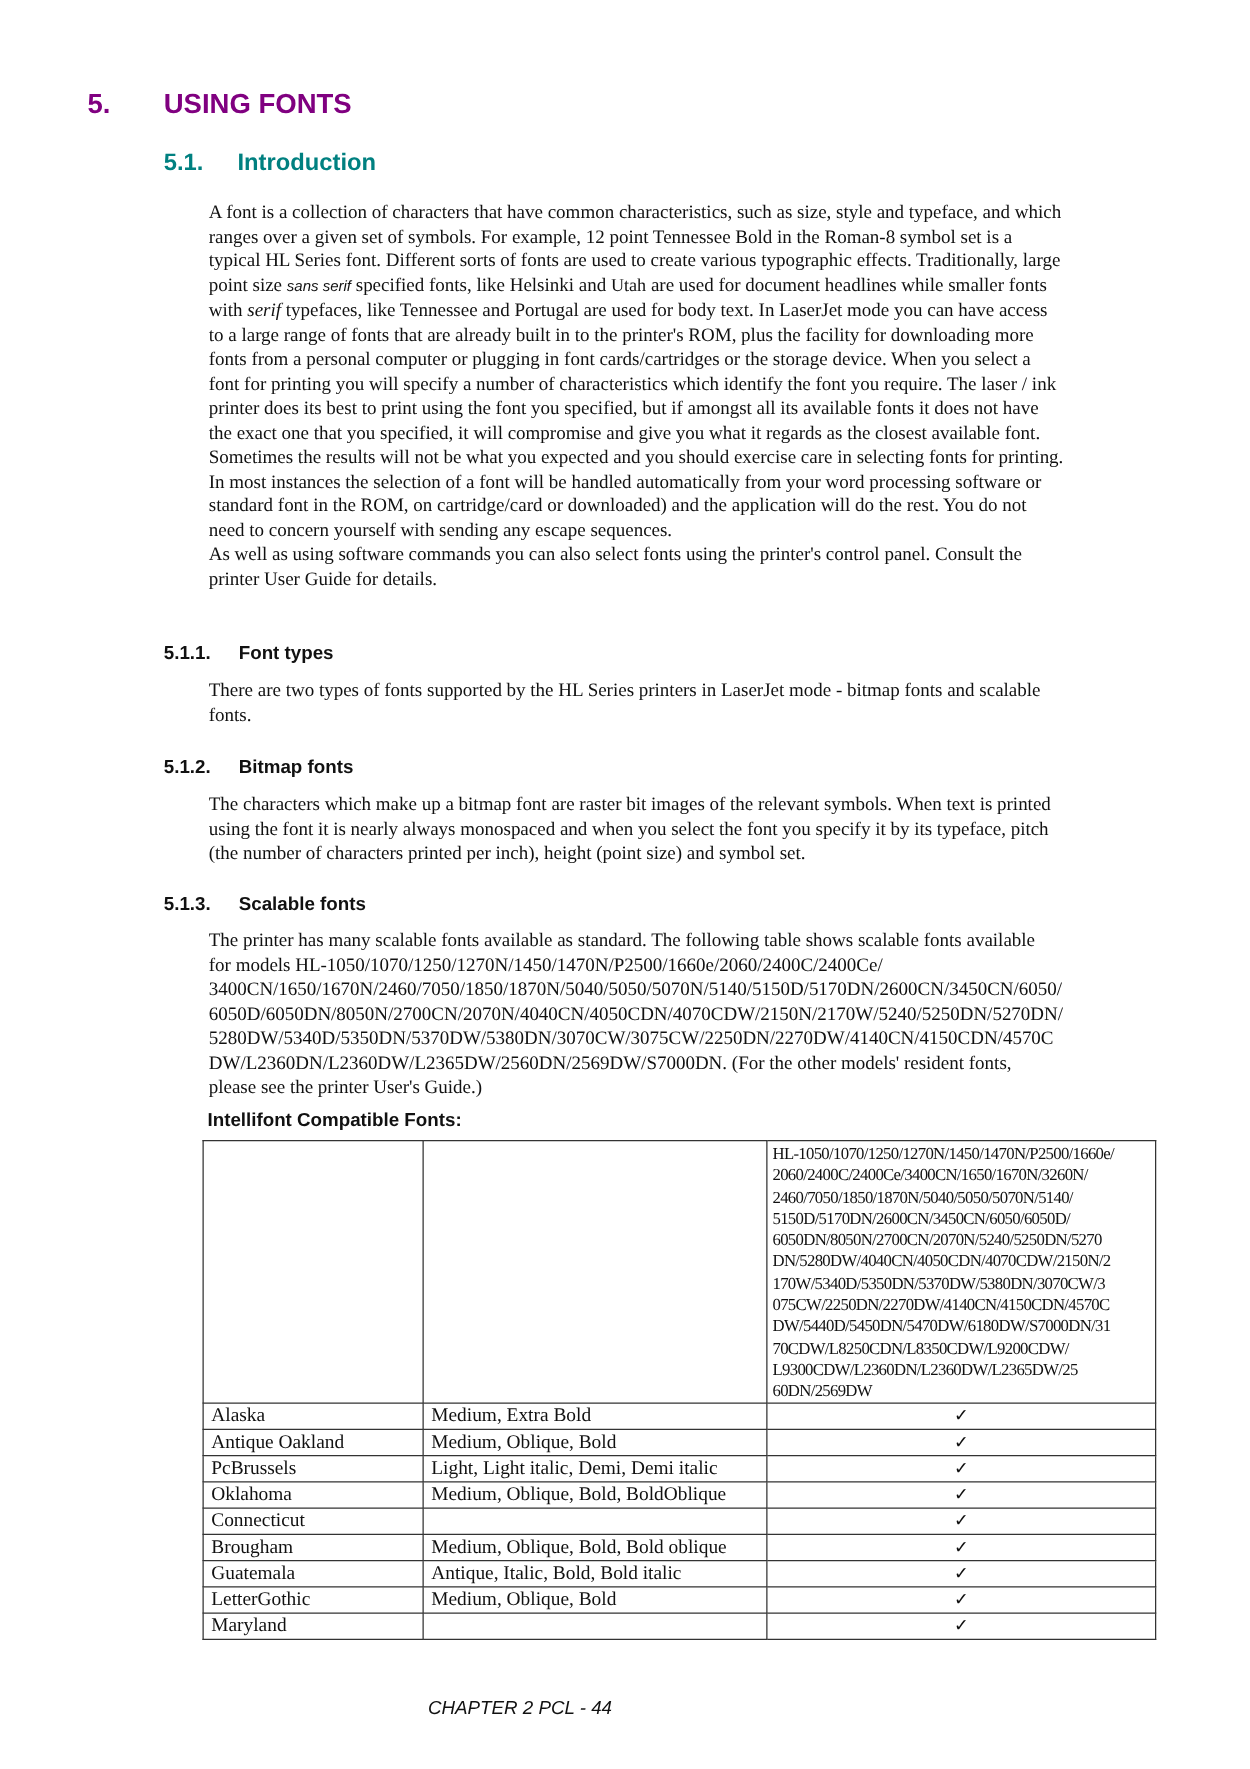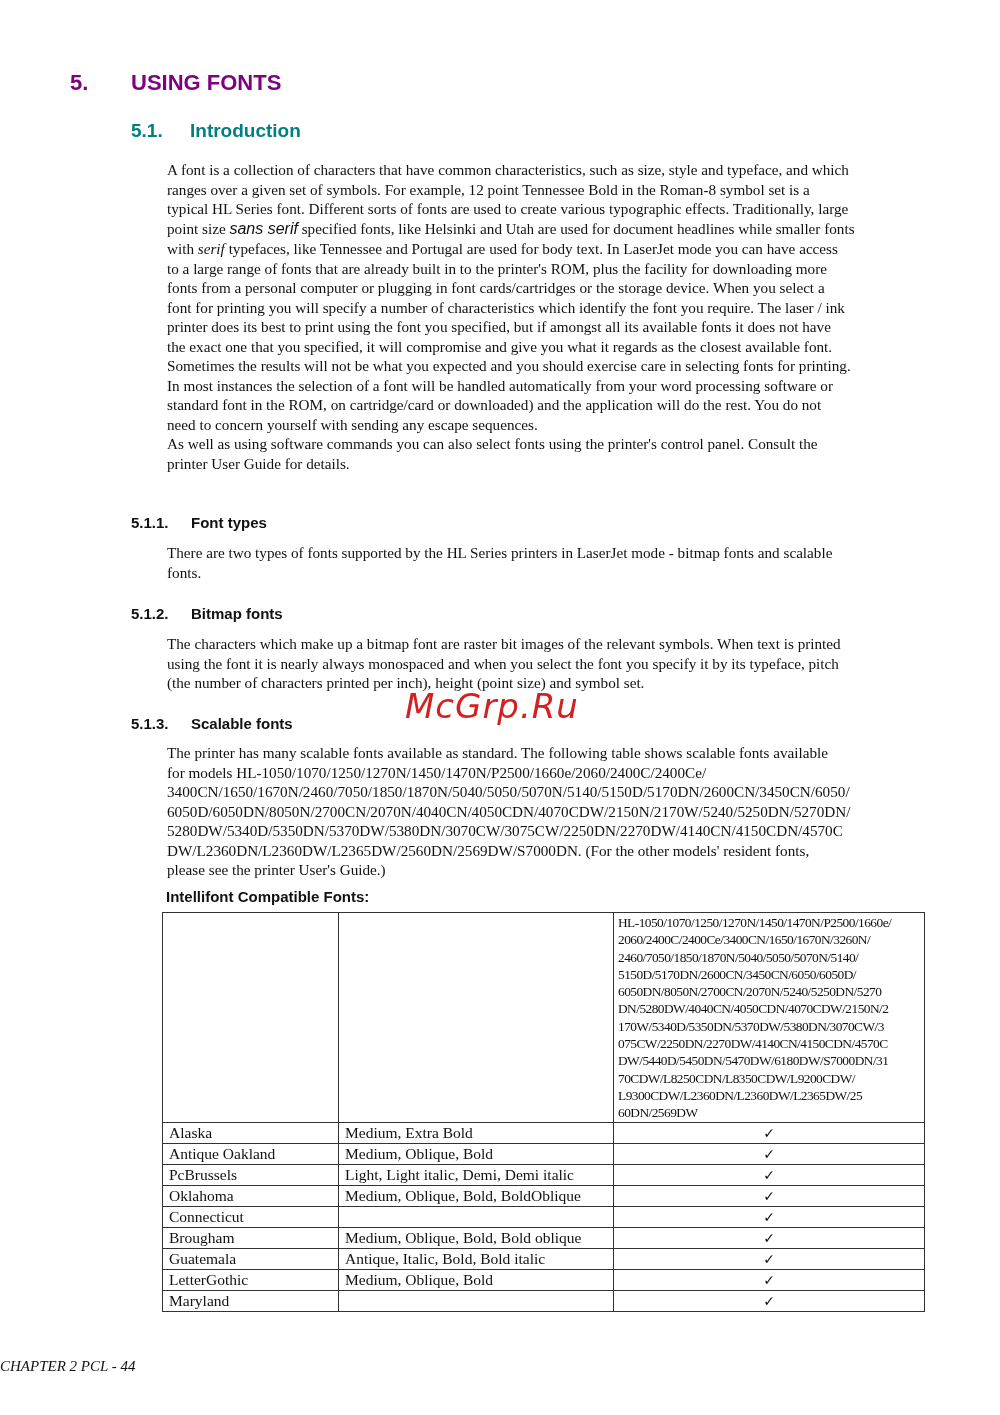--- a/index.html
+++ b/index.html
@@ -26,21 +26,21 @@
     }
     .h3 .num { position: absolute; left: 0; top: 0; }
     .h3 .txt { position: absolute; left: 60px; top: 0; }
     .para {
       position: absolute; left: 167px; width: 775px;
       font-family: "Liberation Serif", serif; font-size: 15.2px;
       line-height: 19.5px; color: #111;
     }
     .para .line { display: block; white-space: nowrap; }
     .sans { font-family: Liberation Serif, serif; font-size: 14.5px; }
-    .sans-it { font-family: "Liberation Sans", sans-serif; font-style: italic; font-size: 16px; }
+    .sans-it { font-family: "Liberation Sans", sans-serif; font-style: italic; font-size: 12px; }
     .it { font-style: italic; }
     .table-title {
       position: absolute; left: 166px; top: 888px;
       font-family: "Liberation Sans", sans-serif; font-weight: bold;
       font-size: 15px; color: #111; white-space: nowrap;
     }
     table.fonts {
       position: absolute; left: 162px; top: 912px;
       border-collapse: collapse;
       font-family: "Liberation Serif", serif; font-size: 15.5px; color: #111;
@@ -58,22 +58,22 @@
       padding: 1px 2px 0 4px; height: 207px;
     }
     .hdr-line { display: block; white-space: nowrap; }
     .check { font-family: "DejaVu Sans", sans-serif; font-size: 14px; }
     .watermark {
       position: absolute; left: 405px; top: 686px;
       font-family: "DejaVu Sans", sans-serif; font-style: italic;
       font-size: 34px; color: #d42020; letter-spacing: 1px; white-space: nowrap;
     }
     .footer {
-      position: absolute; left: 0; width: 832px; top: 1358px; text-align: left;
-      font-family: Liberation Serif, serif; font-style: italic;
+      position: absolute; left: 0; width: 832px; top: 1358px; text-align: center;
+      font-family: Liberation Sans, sans-serif; font-style: italic;
       font-size: 15px; color: #111;
     }
   </style>
 </head>
 <body>
 
 <div class="page">
 
   <div class="h1">
     <span class="num">5.</span>
@@ -130,21 +130,20 @@
   <div class="para" style="top:743px;">
     <span class="line">The printer has many scalable fonts available as standard.  The following table shows scalable fonts available</span>
     <span class="line">for models HL-1050/1070/1250/1270N/1450/1470N/P2500/1660e/2060/2400C/2400Ce/</span>
     <span class="line">3400CN/1650/1670N/2460/7050/1850/1870N/5040/5050/5070N/5140/5150D/5170DN/2600CN/3450CN/6050/</span>
     <span class="line">6050D/6050DN/8050N/2700CN/2070N/4040CN/4050CDN/4070CDW/2150N/2170W/5240/5250DN/5270DN/</span>
     <span class="line">5280DW/5340D/5350DN/5370DW/5380DN/3070CW/3075CW/2250DN/2270DW/4140CN/4150CDN/4570C</span>
     <span class="line">DW/L2360DN/L2360DW/L2365DW/2560DN/2569DW/S7000DN. (For the other models' resident fonts,</span>
     <span class="line">please see the printer User's Guide.)</span>
   </div>
 
-  <div class="watermark">McGrp.Ru</div>
 
   <div class="table-title">Intellifont Compatible Fonts:</div>
 
   <table class="fonts">
     <tbody id="fonts-tbody">
       <tr>
         <td class="c1"></td>
         <td class="c2"></td>
         <td class="c3 hdr" id="hdr-models">
             <span class="hdr-line">HL-1050/1070/1250/1270N/1450/1470N/P2500/1660e/</span>

